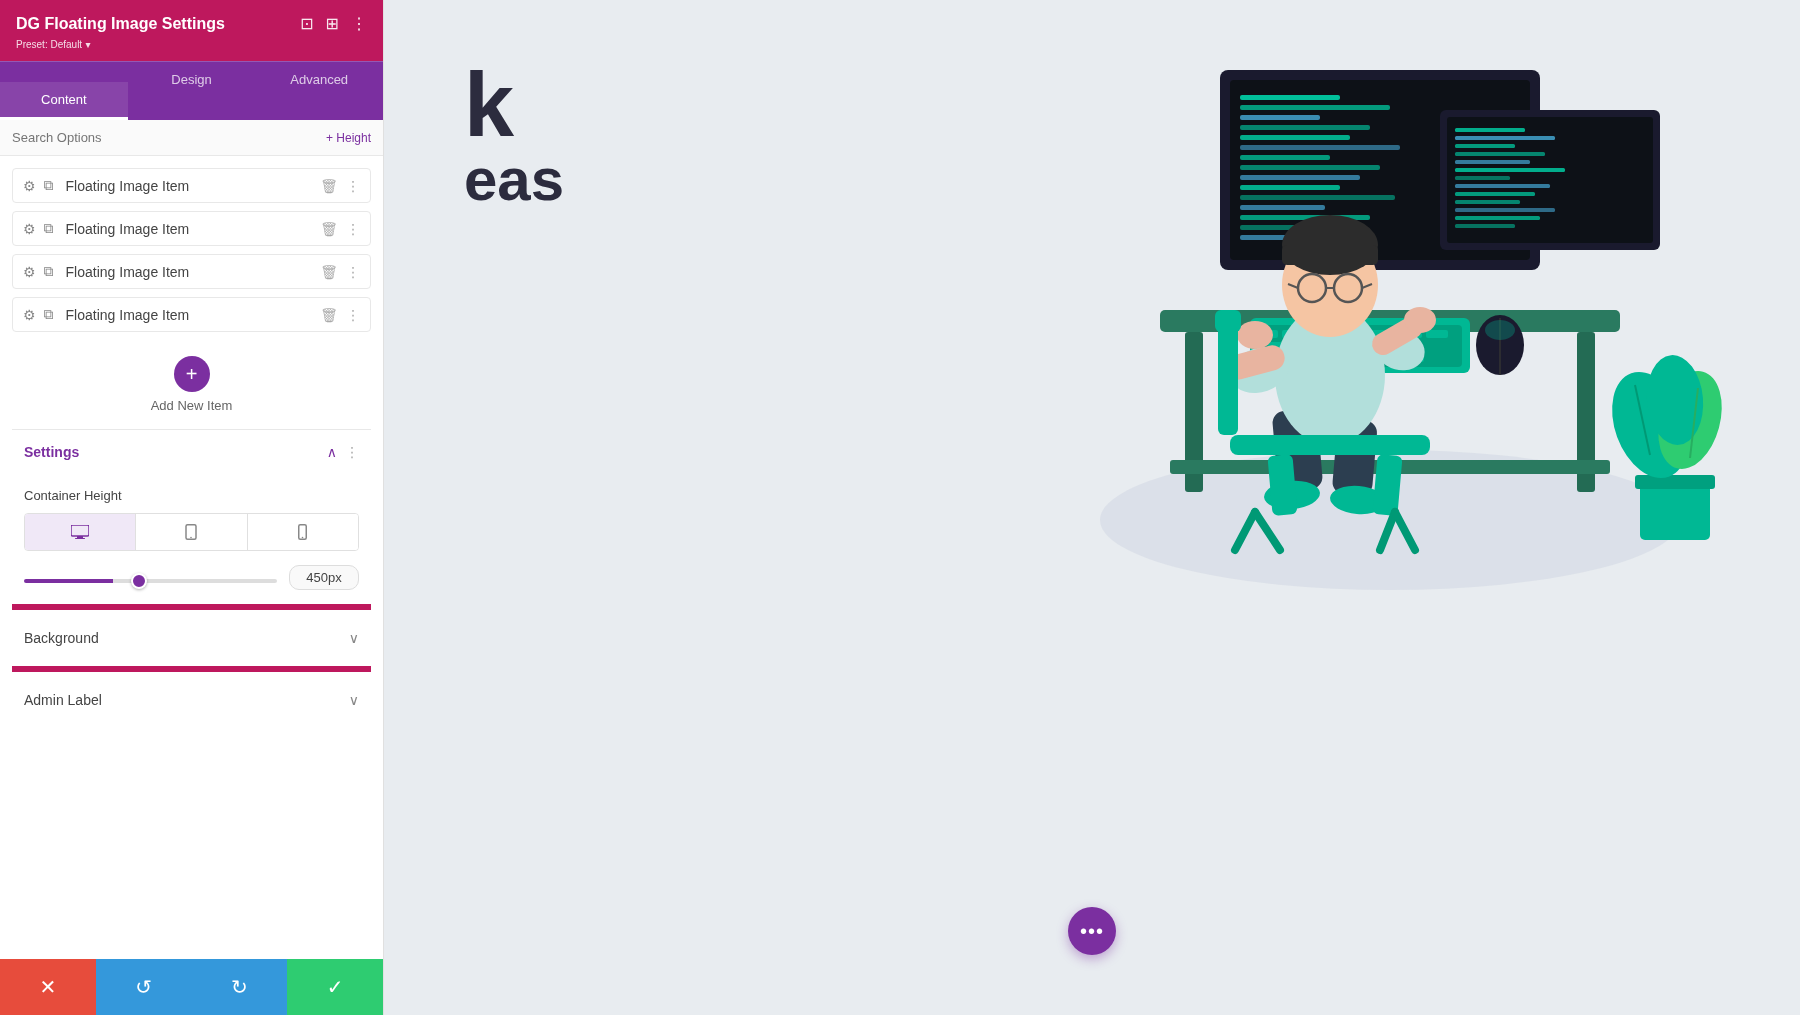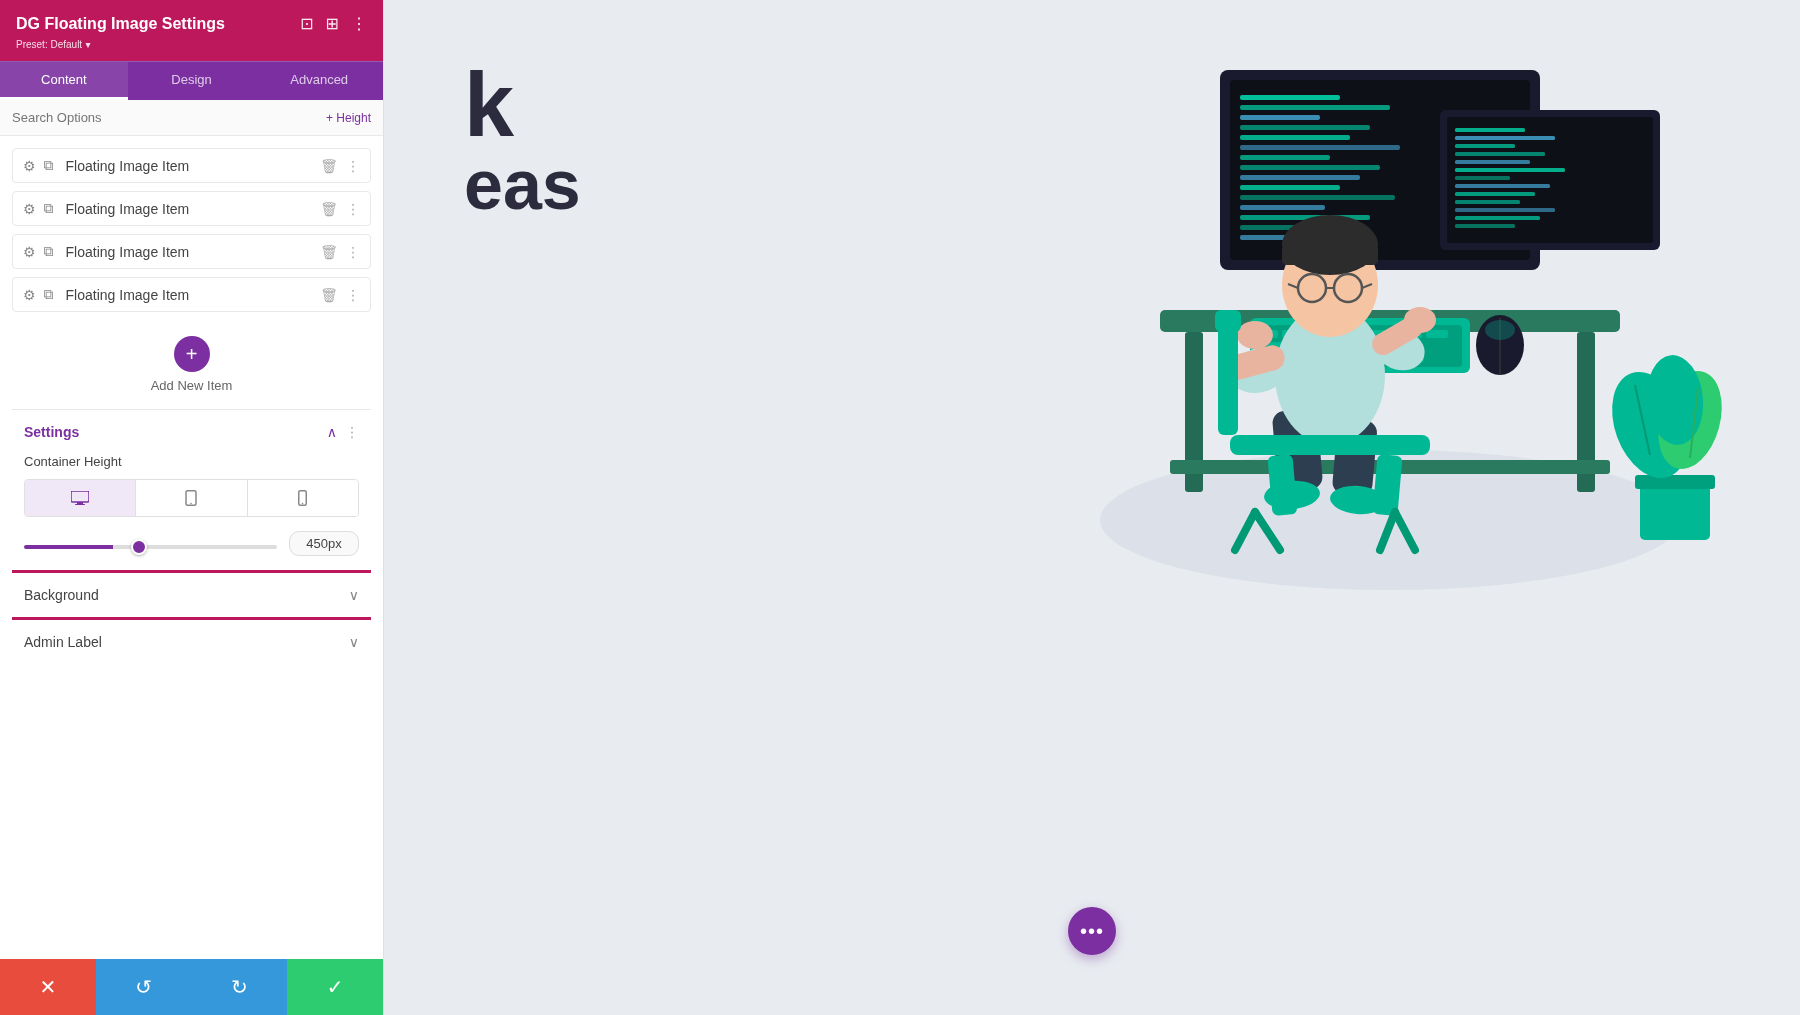--- a/index.html
+++ b/index.html
@@ -69,20 +69,21 @@
       font-size: 13px;
       font-weight: 500;
       cursor: pointer;
       opacity: 0.75;
       border-bottom: 3px solid transparent;
     }
     .tab.active {
       opacity: 1;
       border-bottom: 3px solid white;
       background: rgba(255,255,255,0.1);
+      margin-top: 20px;
     }
 
     
     .search-bar {
       display: flex;
       align-items: center;
       padding: 10px 12px;
       border-bottom: 1px solid #e8e8e8;
       background: #fafafa;
     }
@@ -203,21 +204,21 @@
       font-size: 14px;
       cursor: pointer;
     }
     .section-chevron {
       color: #7b2fa0;
       font-size: 14px;
     }
 
     
     .settings-content {
-      margin-top: 14px;
+      margin-top: 28px;
     }
     .setting-label {
       font-size: 13px;
       color: #444;
       margin-bottom: 10px;
       font-weight: 500;
     }
 
     
     .device-icons-row {
@@ -279,22 +280,22 @@
       border: 1px solid #ddd;
       border-radius: 10px;
       font-size: 13px;
       text-align: center;
       color: #444;
       background: #f9f9f9;
     }
 
     
     .section-collapsed {
-      border-top: 3px solid #be185d;
-      padding: 14px 12px;
+      border-top: 6px solid #be185d;
+      padding: 20px 12px;
     }
     .section-collapsed .section-header .section-chevron {
       color: #888;
     }
     .section-collapsed .section-title {
       color: #444;
       font-weight: 500;
     }
 
     
@@ -330,21 +331,21 @@
     .page-content {
       padding: 60px 80px;
     }
     .big-text {
       font-size: 90px;
       font-weight: 900;
       color: #2c2c3e;
       line-height: 1;
     }
     .big-text-second {
-      font-size: 70px;
+      font-size: 60px;
       font-weight: 900;
       color: #2c2c3e;
       line-height: 1;
       margin-bottom: 30px;
     }
     .body-text {
       font-size: 15px;
       color: #555;
       line-height: 1.7;
       max-width: 300px;

